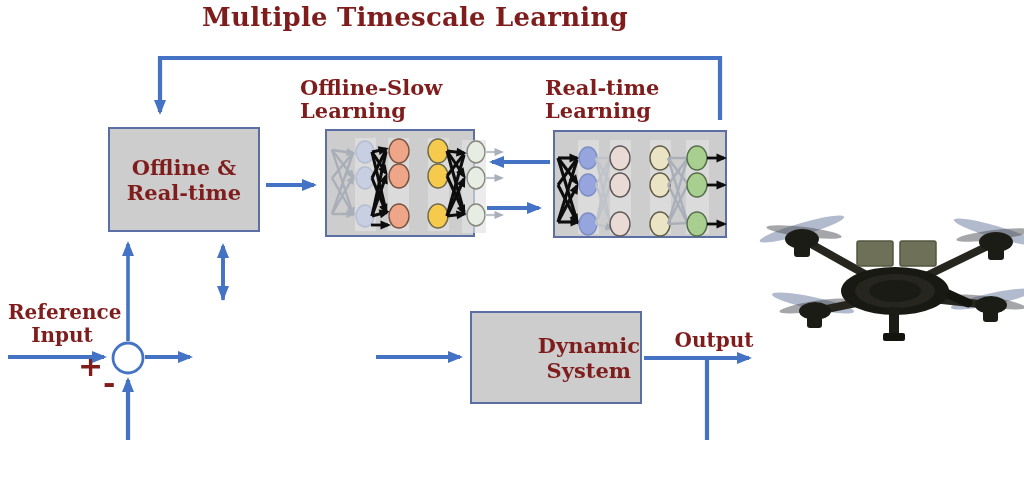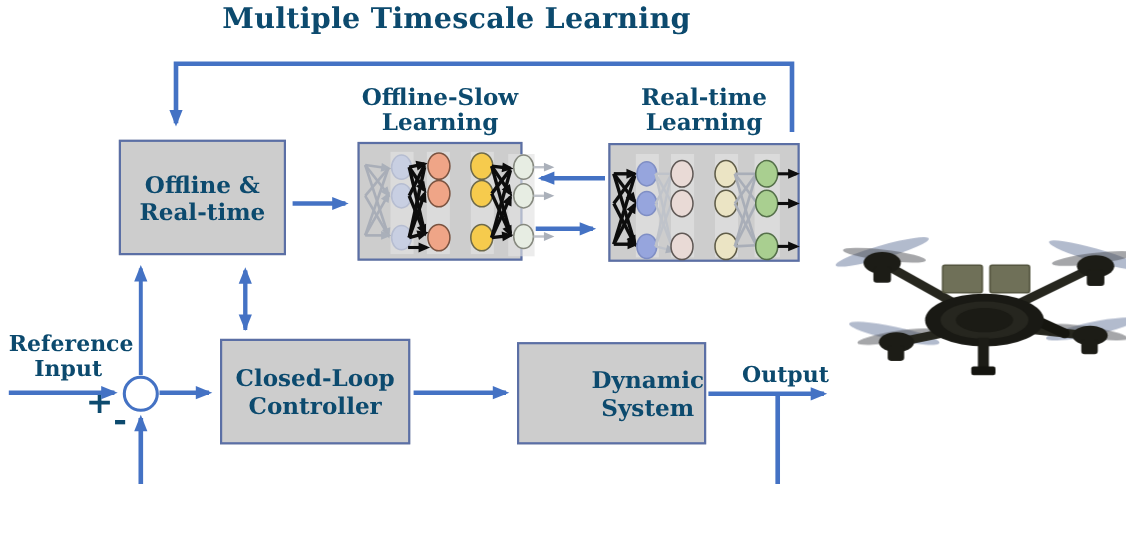--- a/index.html
+++ b/index.html
@@ -1,20 +1,20 @@
 <!DOCTYPE html>
 <html style="--arrow-blue: #4472C4; --box-fill: #CDCDCD; --box-border: #5B6FA5; --off-l1: #C8CFE2; --off-l2: #EFA587; --off-l3: #F6CB4D; --off-l4: #E7EDE3; --rt-l1: #96A5DD; --rt-l2: #E9DAD6; --rt-l3: #EBE4C4; --rt-l4: #A9CF90; --drone-dark: #1C1C16; --drone-olive: #6F7058; --prop-blue: #5A6C94;"><head>
 <meta charset="utf-8">
 <style>
   html,body{margin:0;padding:0;background:#ffffff;}
   .canvas{position:relative;width:1024px;height:440px;background:#ffffff;overflow:hidden;
-          font-family:"DejaVu Serif","Liberation Serif",serif;color:#0c4a6e;}
+          font-family:"DejaVu Serif","Liberation Serif",serif;color:#7f1d1d;}
   .title{position:absolute;left:180px;top:2px;width:470px;text-align:center;
          font-size:26px;font-weight:bold;letter-spacing:.2px;}
-  .nn-label{position:absolute;text-align:center;font-size:21px;font-weight:bold;line-height:23px;}
+  .nn-label{position:absolute;font-size:21px;font-weight:bold;line-height:23px;}
   .box{position:absolute;background:var(--box-fill);border:2.5px solid var(--box-border);
        box-sizing:border-box;display:flex;align-items:center;justify-content:center;
        text-align:center;font-size:21px;font-weight:bold;line-height:25px;}
   .io-label{position:absolute;text-align:center;font-size:20px;font-weight:bold;line-height:23px;}
   .sign{position:absolute;font-size:30px;font-weight:bold;line-height:30px;}
   svg.overlay{position:absolute;left:0;top:0;pointer-events:none;}
   .a-blue{stroke:var(--arrow-blue);stroke-width:4.2;fill:none;}
   .a-blue-thin{stroke:var(--arrow-blue);stroke-width:3.6;fill:none;}
   .mfill-blue{fill:var(--arrow-blue);}
   .mfill-black{fill:#0d0d0d;}
@@ -46,26 +46,20 @@
   <div class="box" style="left:108px;top:127px;width:152px;height:105px;">
     <div>
       <div>Offline &amp;</div>
       <div>Real-time</div>
     </div>
   </div>
 
   <div class="box" style="left:325px;top:129px;width:150px;height:108px;border-width:2px;"></div>
   <div class="box" style="left:553px;top:130px;width:174px;height:108px;border-width:2px;"></div>
 
-  <div class="box" style="left:200px;top:308px;width:173px;height:96px;">
-    <div>
-      <div>Closed-Loop</div>
-      <div>Controller</div>
-    </div>
-  </div>
 
   <div class="box" style="left:470px;top:311px;width:172px;height:93px;justify-content:flex-end;">
     <div>
       <div>Dynamic</div>
       <div>System</div>
     </div>
   </div>
 
   <div class="io-label" style="left:662px;top:329px;width:104px;">Output</div>
   <div class="io-label" style="left:8px;top:301px;width:108px;">

